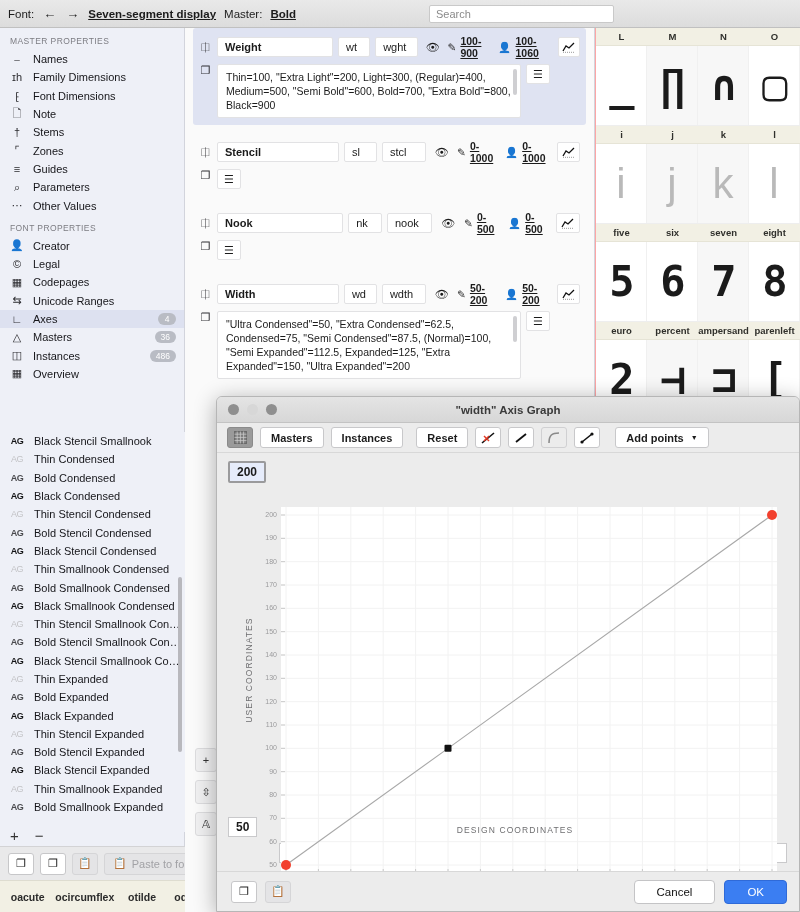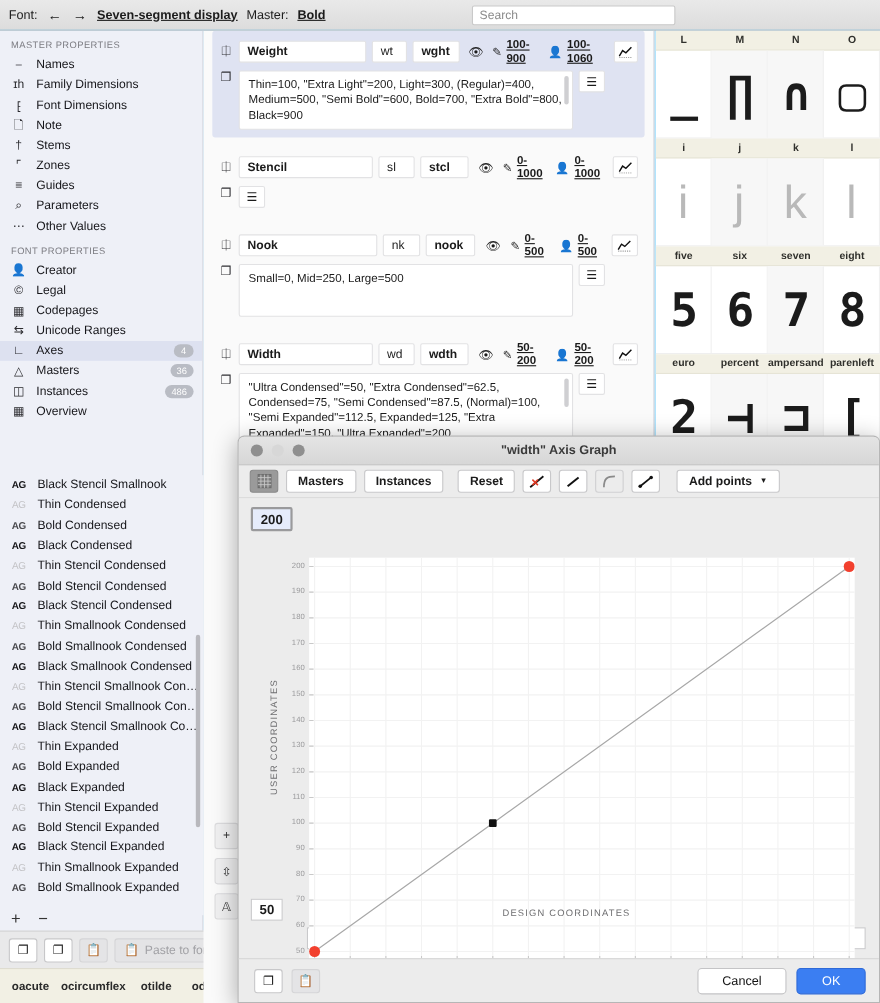--- a/index.html
+++ b/index.html
@@ -6,21 +6,21 @@
   html,body{ width:800px; height:912px; overflow:hidden; }
   body{
     font-family:"Liberation Sans", sans-serif;
     font-size:11px; color:#1b1b1b;
     background:#ececec;
     -webkit-font-smoothing:antialiased;
   }
   .app{ position:relative; width:800px; height:912px; }
 
   
-  .fontwin{ position:absolute; inset:0; background:#7dd3fc;border-radius:14px; }
+  .fontwin{ position:absolute; inset:0; background:#fca5a5;border-radius:14px; }
 
   .topbar{
     position:absolute; left:0; top:0; width:800px; height:28px;
     background:linear-gradient(#e9e9e9,#dcdcdc);
     border-bottom:1px solid #c0c0c0;
     display:flex; align-items:center; padding:0 8px; gap:8px;
   }
   .topbar .lbl{ font-size:11.5px; color:#1d1d1d; }
   .navarrow{ font-size:13px; color:#222; line-height:1; padding:0 1px; }
   .underlined{ text-decoration:underline; font-weight:bold; font-size:11.5px; }
@@ -105,21 +105,21 @@
   .axrow{ margin:0 8px 8px 8px; padding:7px 6px 7px 6px; border-radius:3px; }
   .axrow.hl{ background:#dfe3f2; }
   .axline{ display:flex; align-items:center; gap:5px; }
   .gripicon{ width:13px; text-align:center; font-size:11px; color:#2f2f33; flex:0 0 13px; }
   .fld{
     background:#fff; border:1px solid #e2e2e4; height:20px; border-radius:2px;
     display:flex; align-items:center; padding:0 7px; font-size:11px;
   }
   .fld.name{ width:128px; font-weight:bold; }
   .fld.tag4{ width:34px; }
-  .fld.tag5{ width:46px;font-weight:bold; }
+  .fld.tag5{ width:46px; }
   .eye{ width:22px; text-align:center; font-size:11px; }
   .rng{ display:flex; align-items:center; gap:4px; font-size:10.5px; }
   .rng .u{ text-decoration:underline;font-weight:bold; }
   .chartbtn{
     width:24px;height:20px;background:#fff;border:1px solid #e2e2e4;border-radius:2px;
     display:flex;align-items:center;justify-content:center; margin-left:auto;
   }
   .axline2{ display:flex; align-items:flex-start; gap:5px; margin-top:5px; }
   .mapbox{
     background:#fff;border:1px solid #e2e2e4;border-radius:2px;
@@ -529,23 +529,20 @@
             </span>
           <div class="chartbtn">
             <svg width="14" height="11" viewBox="0 0 14 11">
                 <polyline points="1,9 4,4 7,6 12,1" fill="none" stroke="#111" stroke-width="1.3"></polyline>
                 <line x1="1" y1="10.3" x2="13" y2="10.3" stroke="#999" stroke-width="1" stroke-dasharray="1 1"></line>
               </svg>
           </div>
         </div>
         <div class="axline2">
           <span class="gripicon">❐</span>
-          <div class="mapbox">
-            <span>Small=0, Mid=250, Large=500</span>
-          </div>
           <div class="menubtn">☰</div>
         </div>
       </div>
 
       <div class="axrow">
         <div class="axline">
           <span class="gripicon">⎅</span>
           <div class="fld name">
               <span>Width</span>
             </div>

